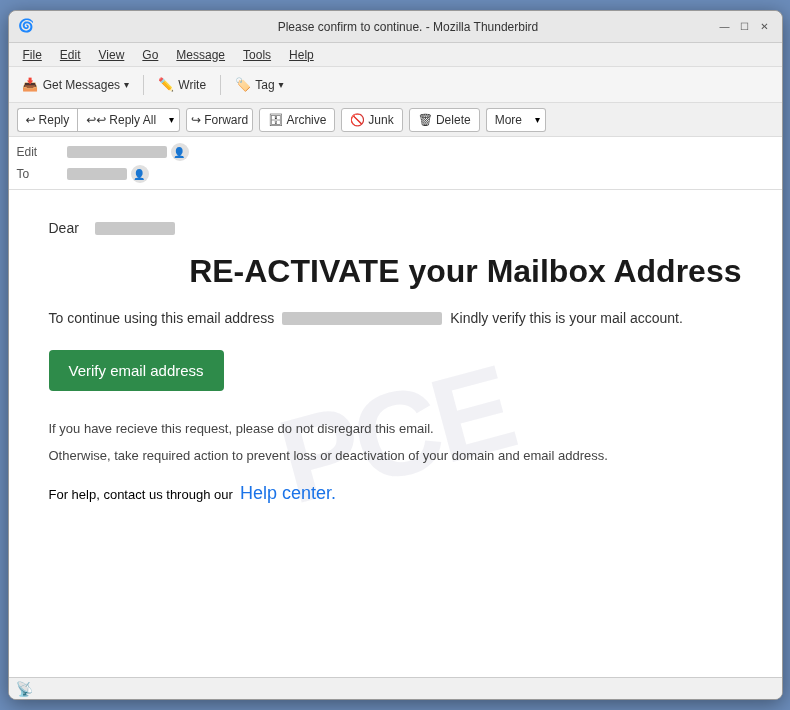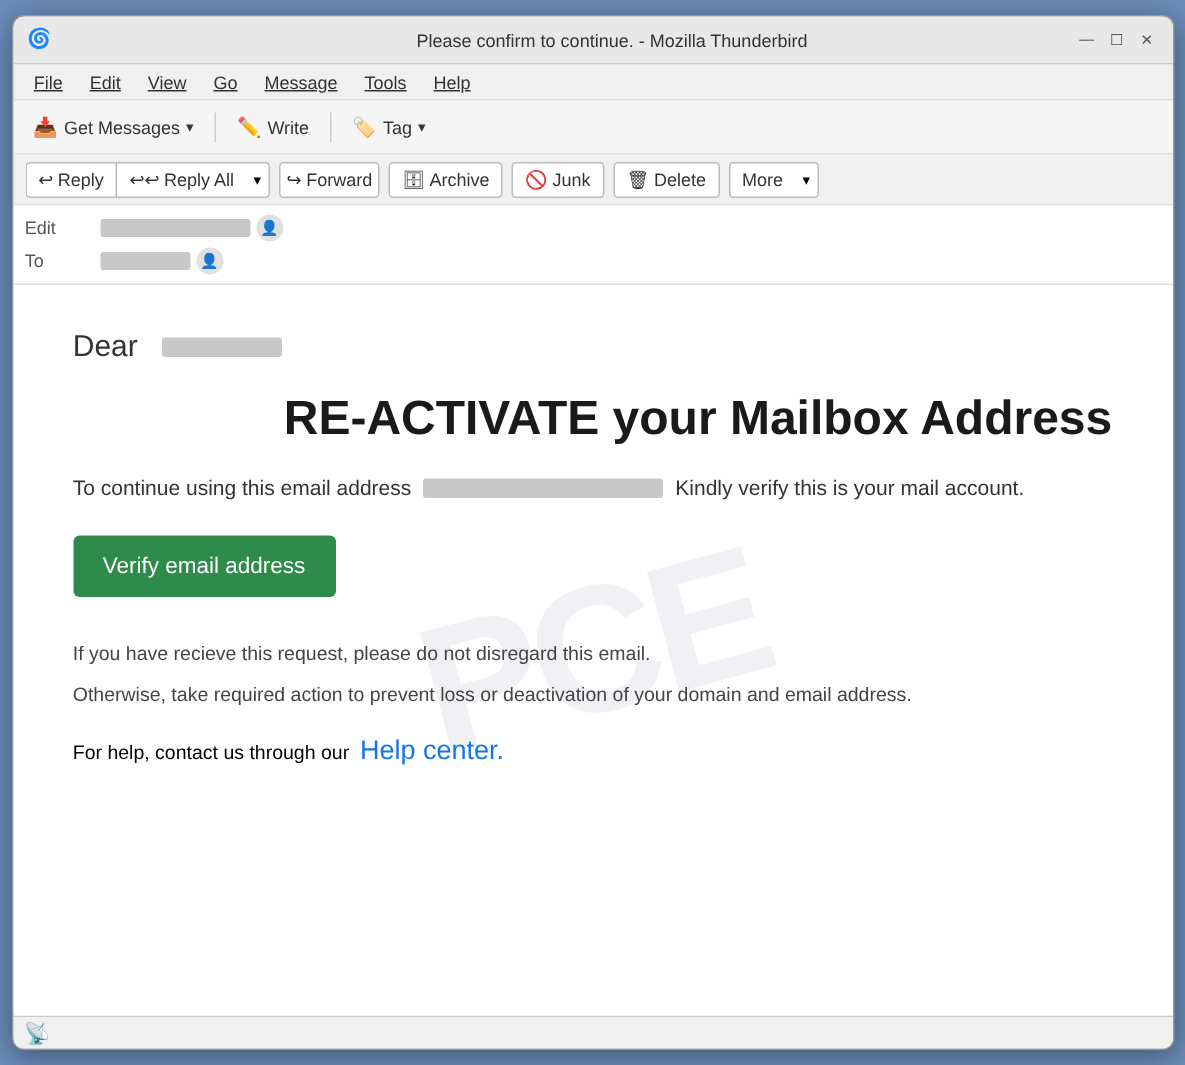--- a/index.html
+++ b/index.html
@@ -229,21 +229,21 @@
       user-select: none;
       z-index: 0;
       letter-spacing: -5px;
       line-height: 1;
     }
     .email-content {
       position: relative;
       z-index: 1;
     }
     .dear-line {
-      font-size: 20px;
+      font-size: 14px;
       color: #333;
       margin-bottom: 16px;
       display: flex;
       align-items: center;
       gap: 16px;
     }
     .dear-blurred {
       background: #c8c8c8;
       height: 13px;
       width: 80px;

